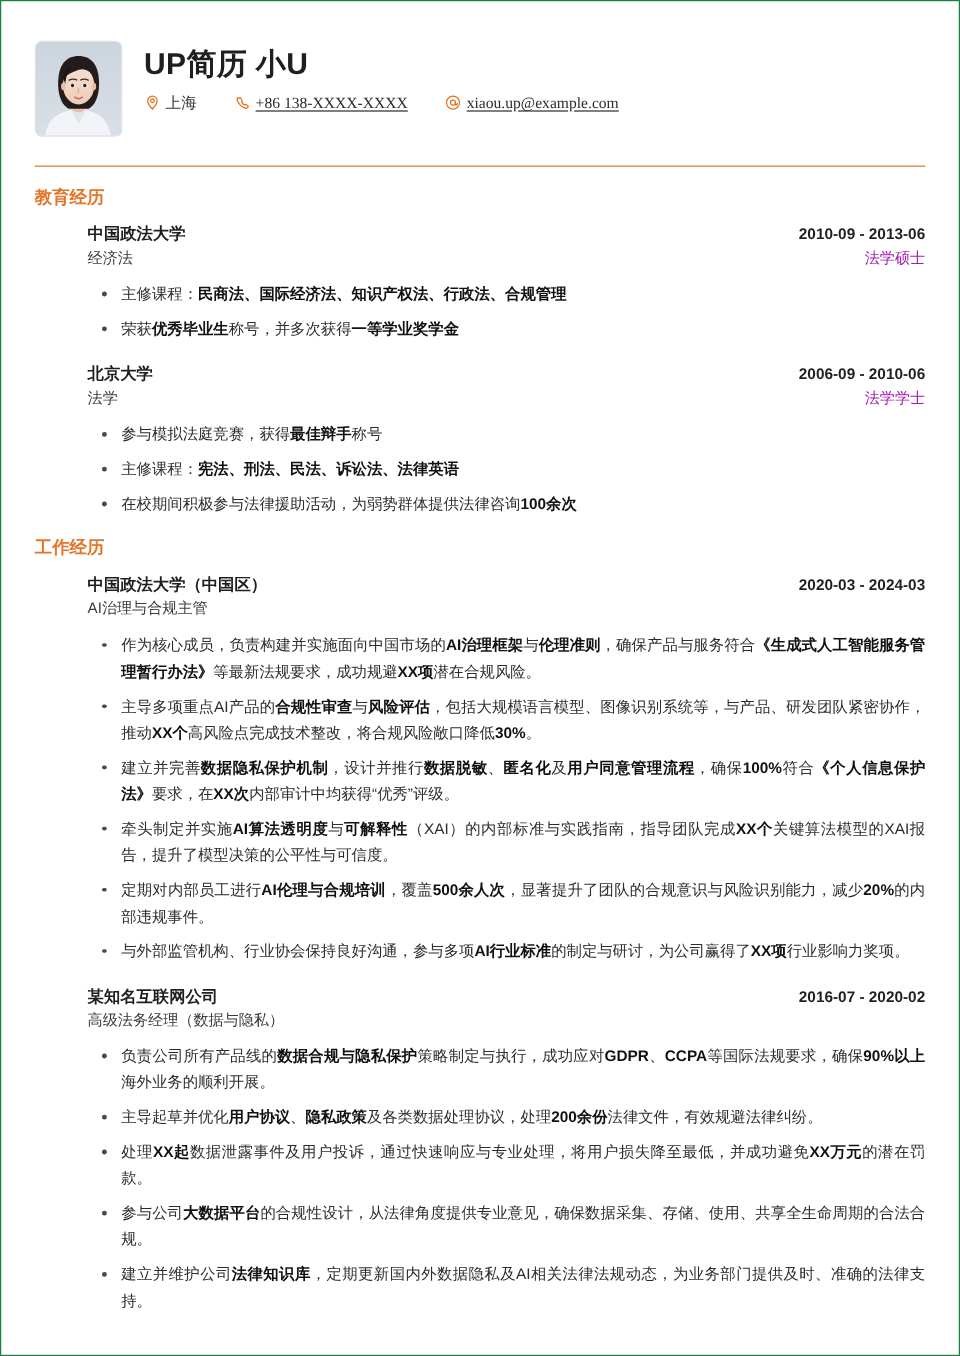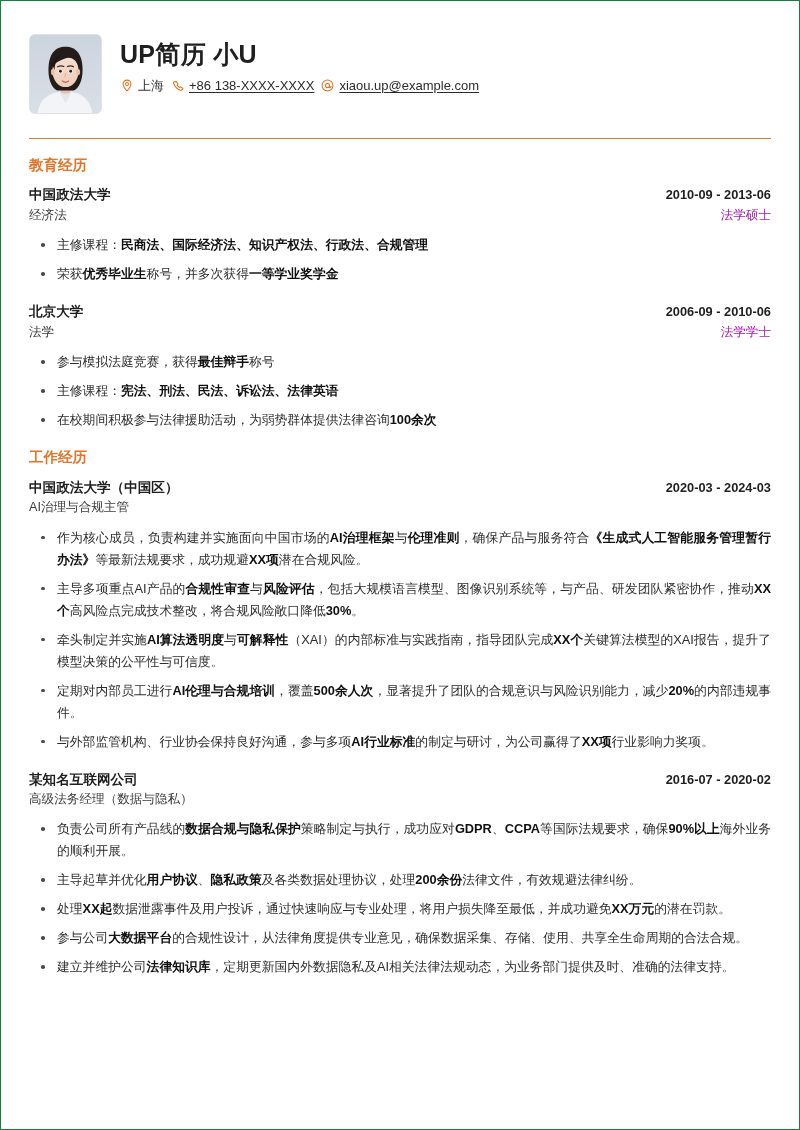--- a/index.html
+++ b/index.html
@@ -56,25 +56,26 @@
     font-weight: 700;
     color: #1f1f1f;
     letter-spacing: 0.3px;
     line-height: 1.12;
     margin-bottom: 11px;
     white-space: nowrap;
   }
   .contacts {
     display: flex;
     align-items: center;
-    gap: 0;
+    gap: 24px;
     font-size: 13px;
     color: #3a3a3a;
     line-height: 1;
     white-space: nowrap;
+    font-family: Liberation Serif, serif;
   }
   .contact-item {
     display: inline-flex;
     align-items: center;
     gap: 5px;
   }
   .contact-item + .contact-item { margin-left: 7px; }
   .c-icon {
     display: inline-flex;
     align-items: center;
@@ -103,21 +104,21 @@
   
   .section { margin-top: 18px; }
   .section-title {
     font-size: 14.5px;
     font-weight: 700;
     color: #e2762a;
     line-height: 1.2;
     margin-bottom: 11px;
   }
 
-  .entry { margin-bottom: 2px; }
+  .entry { margin-bottom: 2px; margin-left: 44px; }
   .entry + .entry { margin-top: 17px; }
 
   .entry-row {
     display: flex;
     align-items: baseline;
     justify-content: space-between;
     gap: 14px;
   }
   .entry-org {
     font-size: 13.6px;
@@ -304,20 +305,21 @@
             <div class="entry-org">中国政法大学（中国区）</div>
             <div class="entry-date">2020-03 - 2024-03</div>
           </div>
           <div class="entry-row">
             <div class="entry-sub">AI治理与合规主管</div>
             <div class="entry-right"></div>
           </div>
           <ul class="bullets">
             <li>作为核心成员，负责构建并实施面向中国市场的<b>AI治理框架</b>与<b>伦理准则</b>，确保产品与服务符合<b>《生成式人工智能服务管理暂行办法》</b>等最新法规要求，成功规避<b>XX项</b>潜在合规风险。</li>
             <li>主导多项重点AI产品的<b>合规性审查</b>与<b>风险评估</b>，包括大规模语言模型、图像识别系统等，与产品、研发团队紧密协作，推动<b>XX个</b>高风险点完成技术整改，将合规风险敞口降低<b>30%</b>。</li>
+            <li>建立并完善<b>数据隐私保护机制</b>，设计并推行<b>数据脱敏</b>、<b>匿名化</b>及<b>用户同意管理流程</b>，确保<b>100%</b>符合<b>《个人信息保护法》</b>要求，在<b>XX次</b>内部审计中均获得“优秀”评级。</li>
             <li>牵头制定并实施<b>AI算法透明度</b>与<b>可解释性</b>（XAI）的内部标准与实践指南，指导团队完成<b>XX个</b>关键算法模型的XAI报告，提升了模型决策的公平性与可信度。</li>
             <li>定期对内部员工进行<b>AI伦理与合规培训</b>，覆盖<b>500余人次</b>，显著提升了团队的合规意识与风险识别能力，减少<b>20%</b>的内部违规事件。</li>
             <li>与外部监管机构、行业协会保持良好沟通，参与多项<b>AI行业标准</b>的制定与研讨，为公司赢得了<b>XX项</b>行业影响力奖项。</li>
           </ul>
         </div>
         <div class="entry">
           <div class="entry-row">
             <div class="entry-org">某知名互联网公司</div>
             <div class="entry-date">2016-07 - 2020-02</div>
           </div>

